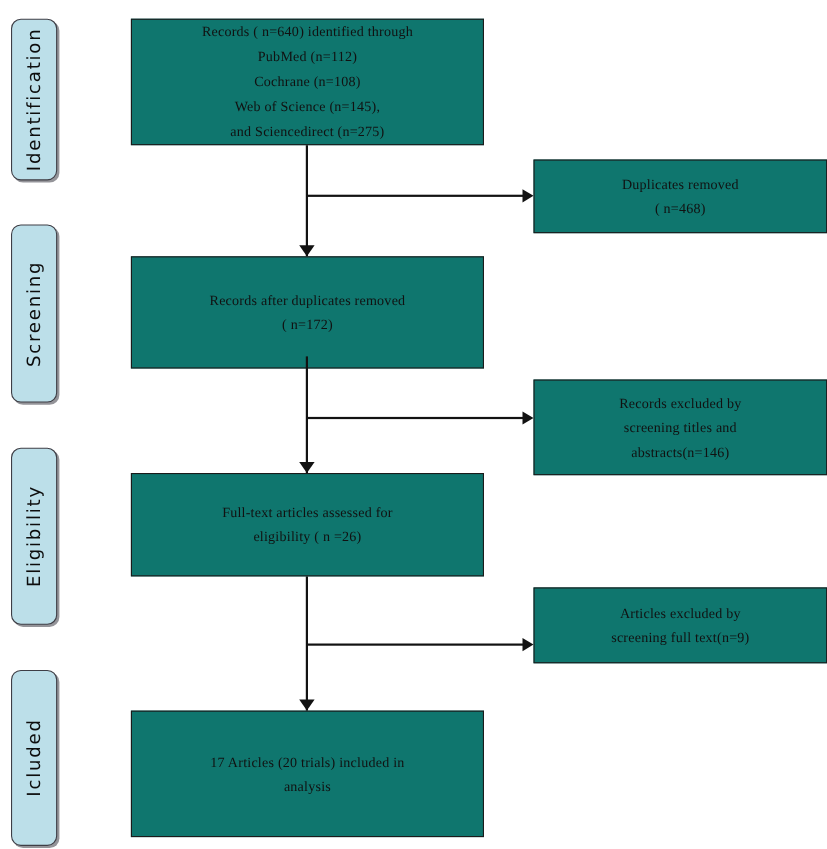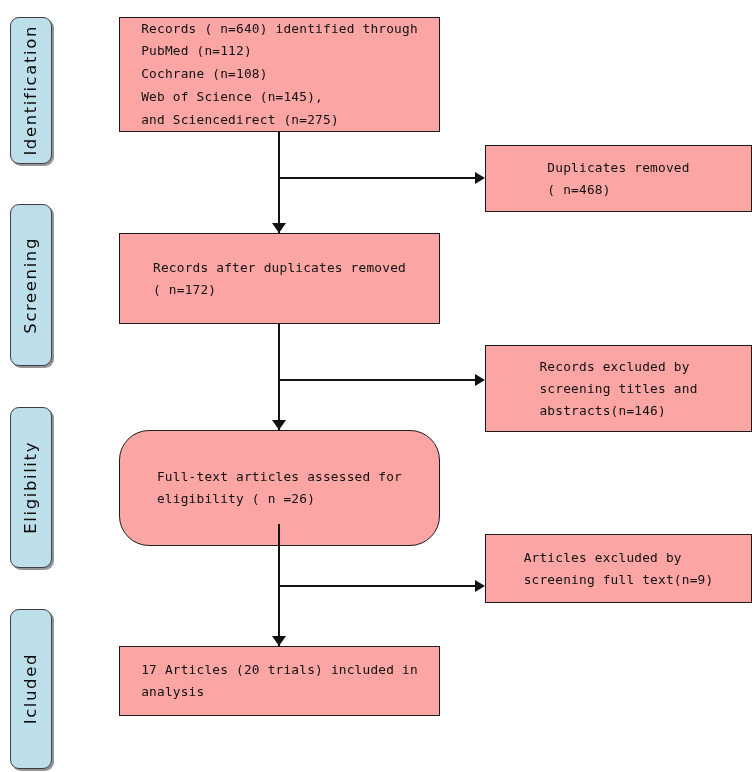--- a/index.html
+++ b/index.html
@@ -43,44 +43,45 @@
 
   #stage-identification { top: 17px;  height: 147px; }
   #stage-screening      { top: 204px; height: 162px; }
   #stage-eligibility    { top: 407px; height: 161px; }
   #stage-included       { top: 609px; height: 160px; }
 
   
   .node {
     position: absolute;
     border: 1.3px solid #1b1b1b;
-    background: #fca5a5;
+    background: #0f766e;
     box-sizing: border-box;
     display: flex;
     align-items: center;
     justify-content: center;
-    text-align: left;
+    text-align: center;
+    font-family: Liberation Serif, serif;
   }
   .node .node-text {
     font-size: 12.8px;
     line-height: 1.72;
     letter-spacing: 0.2px;
     white-space: pre-line;
     padding: 0 8px;
   }
 
   
   .node.main {
     left: 119px;
     width: 321px;
   }
   #node-records-identified   { top: 17px;  height: 115px; }
-  #node-records-dedup        { top: 233px; height: 91px;  }
-  #node-fulltext-assessed    { top: 430px; height: 116px; border-radius: 30px;  }
-  #node-included-analysis    { top: 646px; height: 70px;  }
+  #node-records-dedup        { top: 233px; height: 102px;  }
+  #node-fulltext-assessed    { top: 430px; height: 94px;  }
+  #node-included-analysis    { top: 646px; height: 115px;  }
 
   #node-records-identified .node-text { line-height: 1.78; }
 
   
   .node.side {
     left: 485px;
     width: 267px;
   }
   #node-duplicates-removed   { top: 145px; height: 67px; }
   #node-records-excluded     { top: 345px; height: 87px; }

